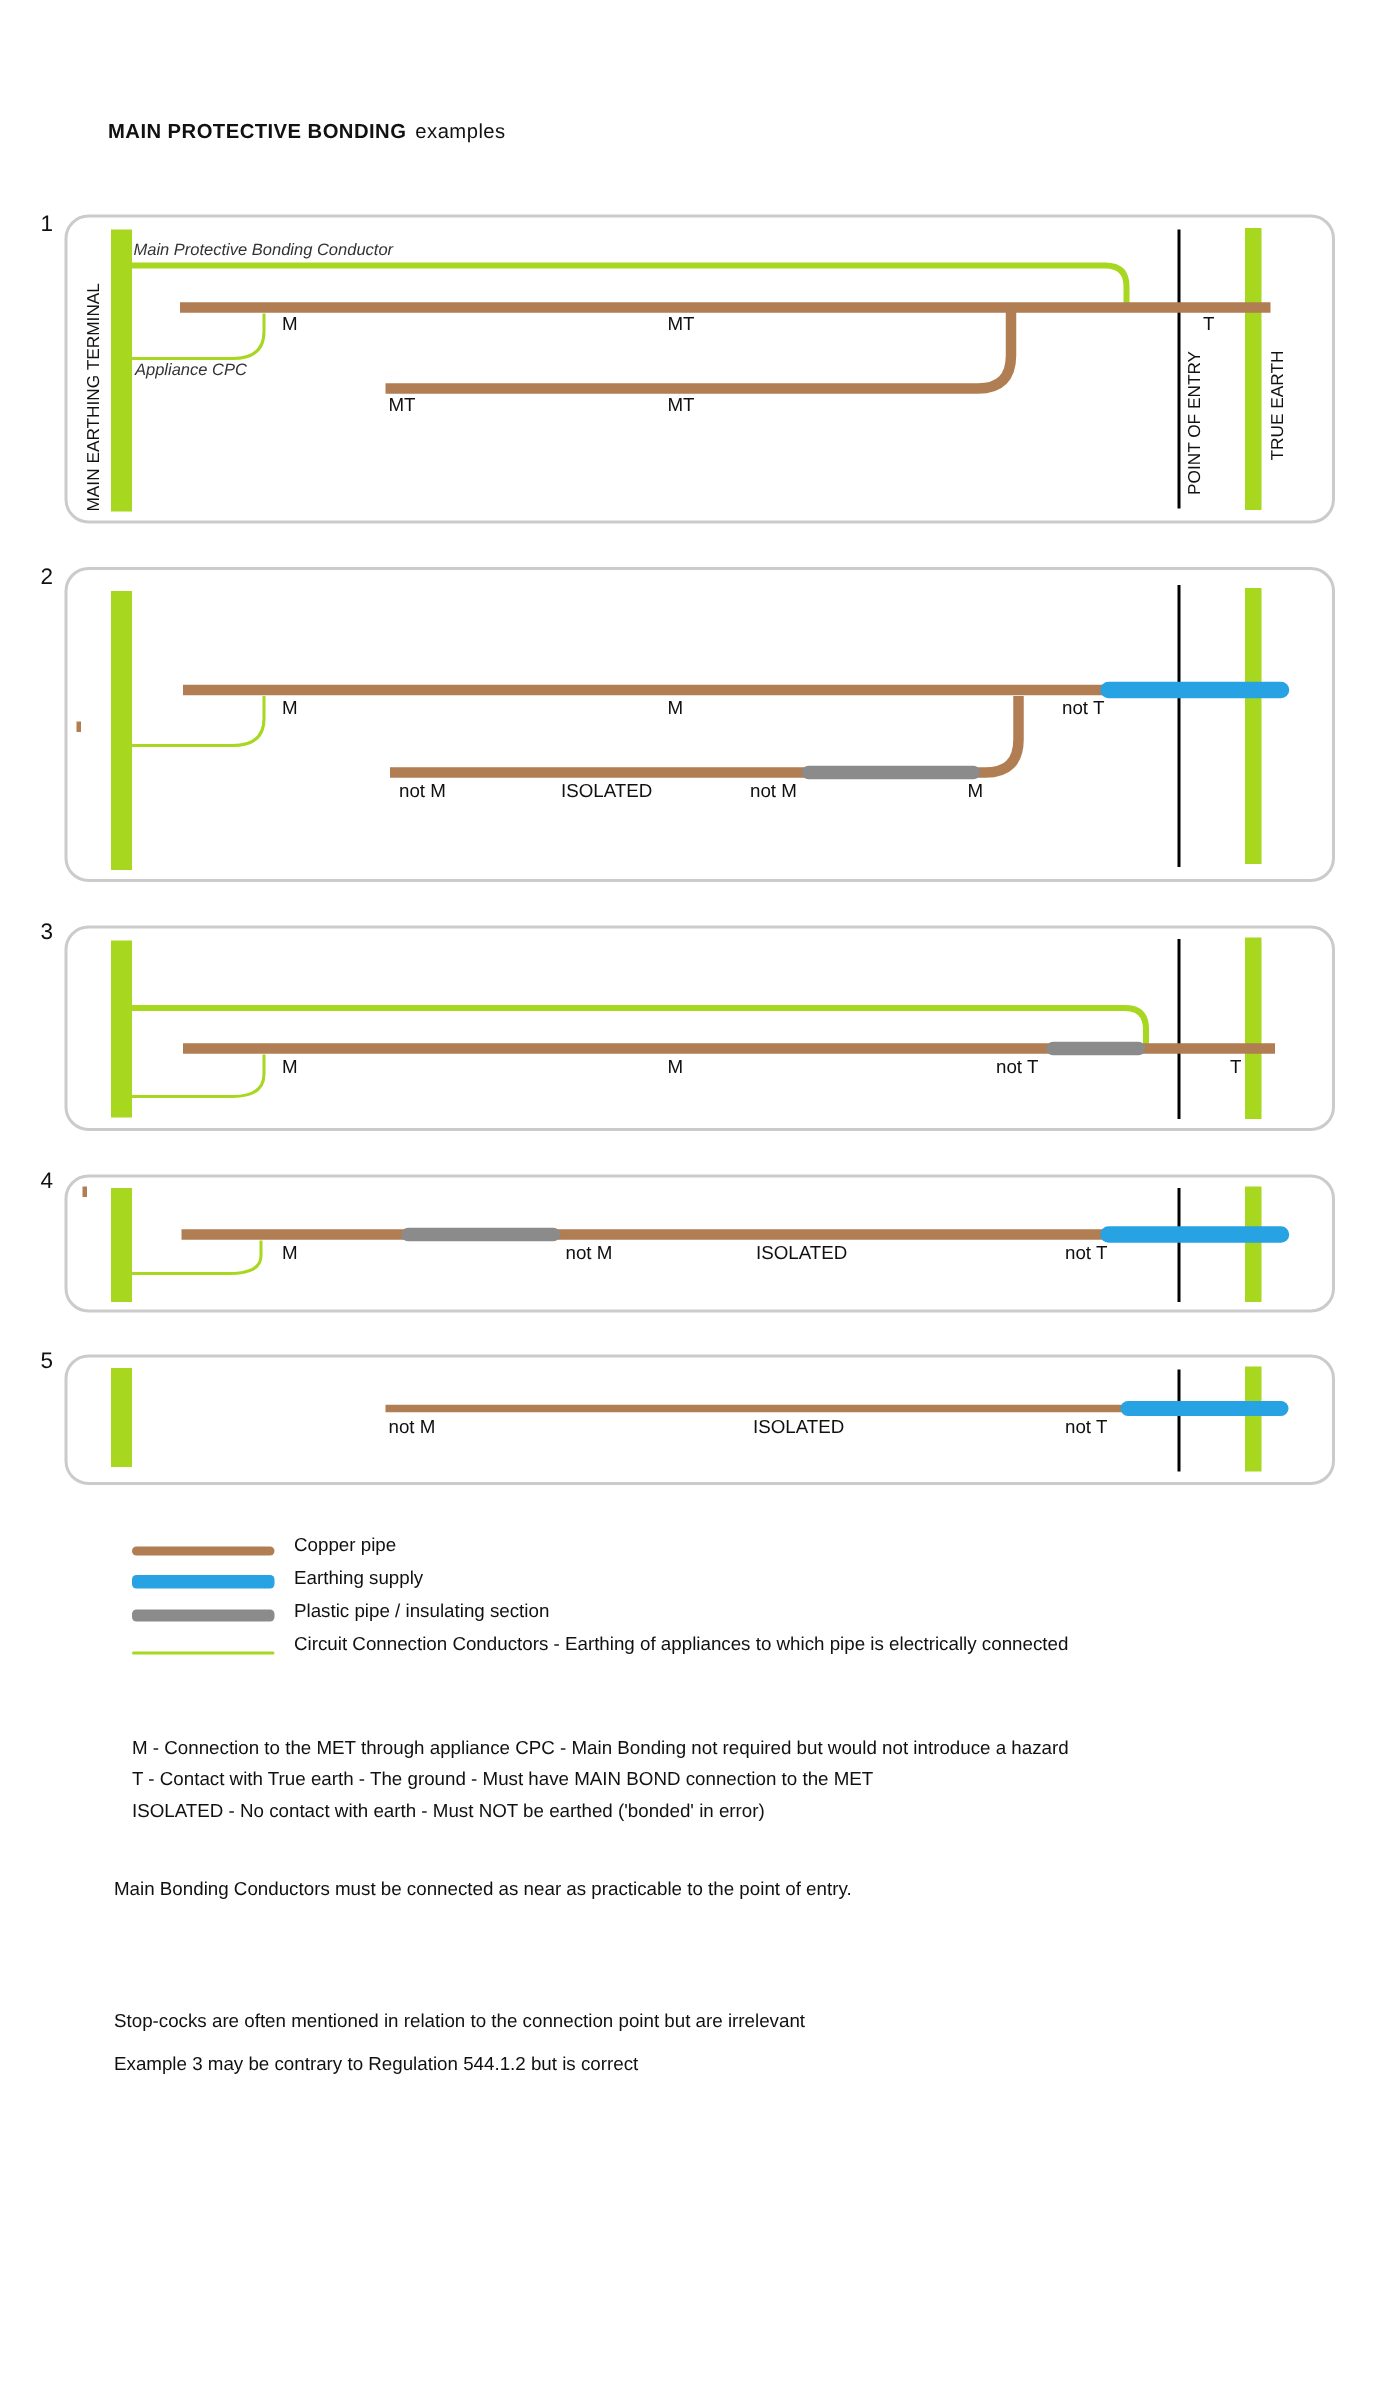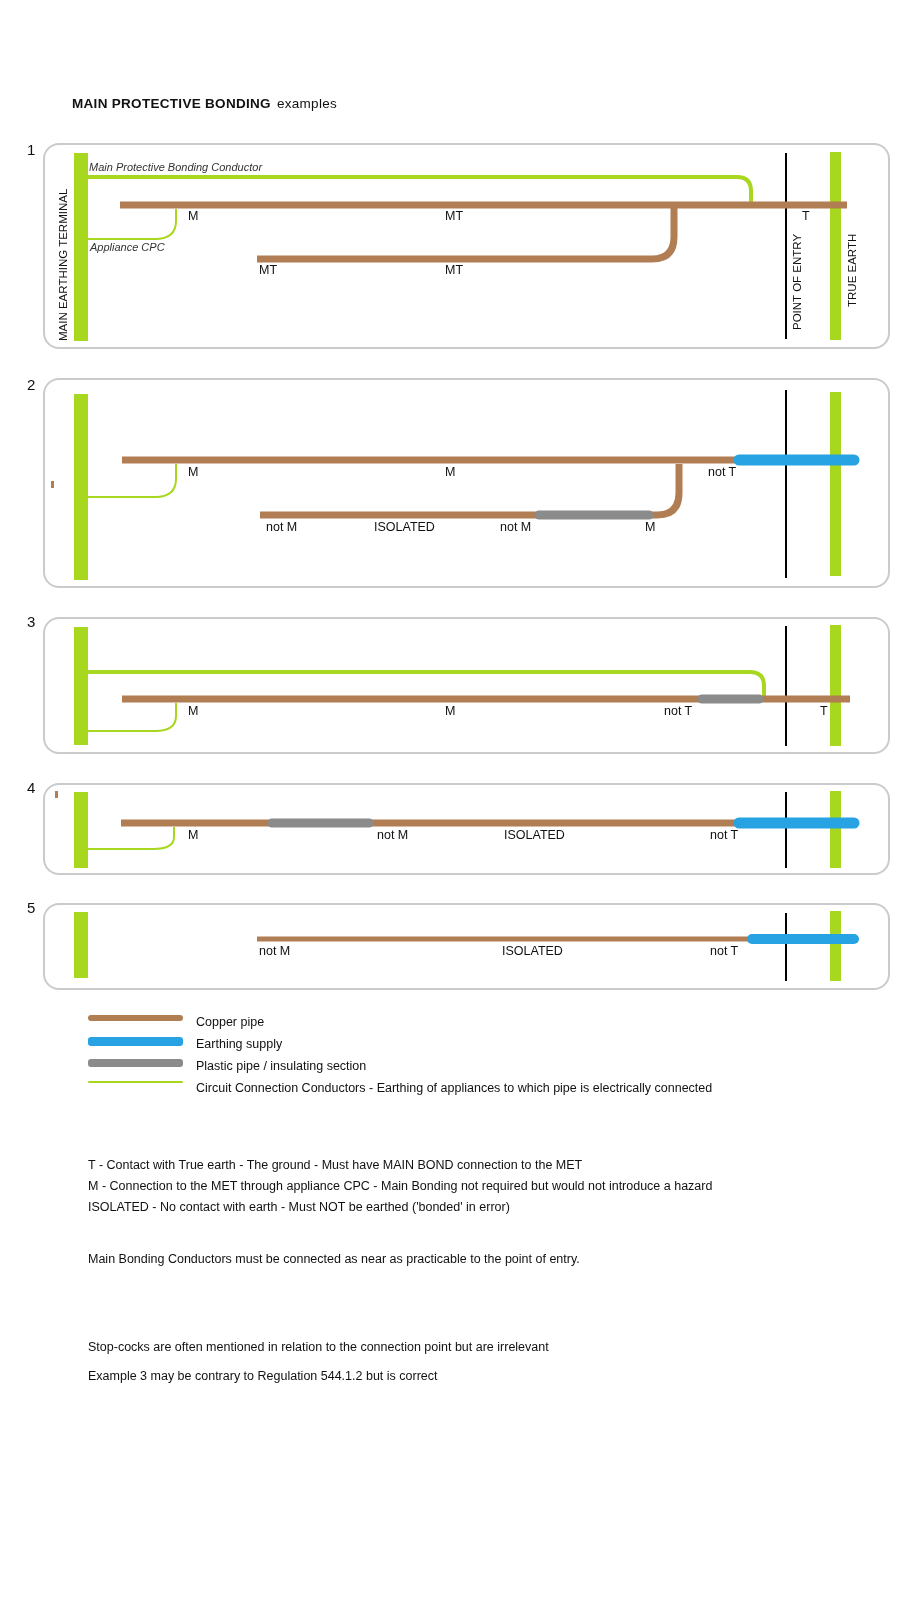--- a/index.html
+++ b/index.html
@@ -1,38 +1,38 @@
 <!DOCTYPE html>
 <html><head>
 <meta charset="utf-8">
 <style>
   html,body{margin:0;padding:0;background:#ffffff;}
   #page{position:relative;width:918px;height:1600px;background:#ffffff;
         font-family:"Liberation Sans",sans-serif;color:#111;overflow:hidden;}
-  .title{position:absolute;left:72px;top:96px;font-size:13.5px;letter-spacing:.3px;}
+  .title{position:absolute;left:72px;top:80px;font-size:13.5px;letter-spacing:.3px;}
   .title b{font-weight:bold;}
   .title .sub{font-weight:normal;margin-left:6px;}
   .panel{position:absolute;border:2px solid #cbcbcb;border-radius:16px;background:#fff;}
   .panel svg{position:absolute;left:0;top:0;}
   .pnum{position:absolute;font-size:15px;color:#111;}
   .lbl{position:absolute;font-size:12.5px;color:#111;white-space:nowrap;}
   .vtext{position:absolute;transform-origin:0 0;transform:rotate(-90deg);
          white-space:nowrap;font-size:11.5px;color:#111;}
   .slbl{position:absolute;font-size:11px;color:#333;white-space:nowrap;font-style:italic;}
   .legend{position:absolute;left:88px;top:1015px;}
-  .lrow{display:flex;align-items:flex-start;height:22px;}
+  .lrow{display:flex;align-items:flex-end;height:22px;}
   .sw{width:95px;margin-right:13px;flex:none;border-radius:3px;}
   .sw-copper{height:6px;background:#b17d53;}
   .sw-blue{height:9px;background:#27a2e2;}
   .sw-gray{height:8px;background:#8b8b8b;}
   .sw-green{height:7px;background:#a7d71e;}
   .sw-cpc{height:2px;background:#a7d71e;}
   .lrow span{font-size:12.5px;}
   .keyblock{position:absolute;left:88px;top:1155px;font-size:12.5px;line-height:21px;}
-  .note{position:absolute;left:88px;font-size:12.5px;white-space:nowrap;}
+  .note{position:absolute;left:76px;font-size:12.5px;white-space:nowrap;}
 </style>
 </head>
 <body>
 
 <div id="page">
 
   <div class="title"><b>MAIN PROTECTIVE BONDING</b><span class="sub">examples</span></div>
 
   <div class="pnum" style="left:27px;top:141px">1</div>
   <div class="panel" style="left:43px;top:143px;width:843px;height:202px">
@@ -141,22 +141,22 @@
       <div class="sw sw-gray"></div>
       <span>Plastic pipe / insulating section</span>
     </div>
     <div class="lrow">
       <div class="sw sw-cpc"></div>
       <span>Circuit Connection Conductors - Earthing of appliances to which pipe is electrically connected</span>
     </div>
   </div>
 
   <div class="keyblock">
+    <div>M - Connection to the MET through appliance CPC  - Main Bonding not required but would not introduce a hazard</div>
     <div>T - Contact with True earth - The ground  - Must have MAIN BOND connection to the MET</div>
-    <div>M - Connection to the MET through appliance CPC  - Main Bonding not required but would not introduce a hazard</div>
     <div>ISOLATED - No contact with earth  - Must NOT be earthed ('bonded' in error)</div>
   </div>
 
   <div class="note" style="top:1252px">Main Bonding Conductors must be connected as near as practicable to the point of entry.</div>
   <div class="note" style="top:1340px">Stop-cocks are often mentioned in relation to the connection point but are irrelevant</div>
   <div class="note" style="top:1369px">Example 3 may be contrary to Regulation 544.1.2 but is correct</div>
 
 </div>
 
 </body></html>

